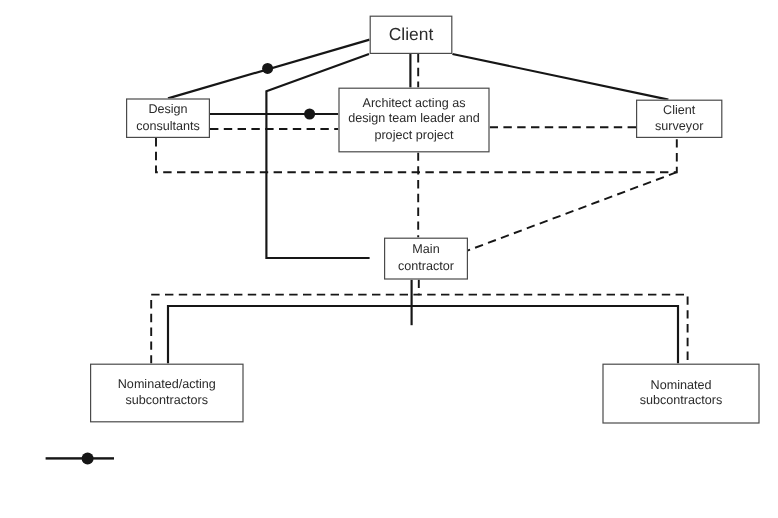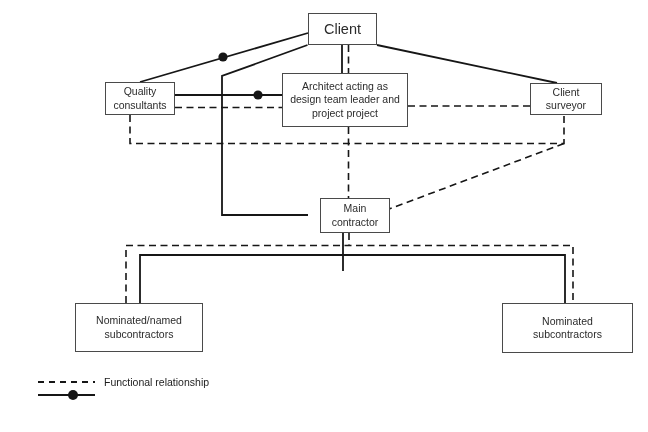--- a/index.html
+++ b/index.html
@@ -63,32 +63,28 @@
       <path d="M408,106 L530,106"></path>
       <path d="M348.5,127 L348.5,198"></path>
       <path d="M130,115 L130,143.5 L564,143.5 L564,115"></path>
       <path d="M564,143.5 L378.5,213"></path>
       <path d="M349,233 L349,246"></path>
       <path d="M126,303 L126,245.5 L573,245.5 L573,303"></path>
     </g>
   </svg>
 
   <div class="node node-client">Client</div>
-  <div class="node node-design">Quality consultants</div>
+  <div class="node node-design">Design consultants</div>
   <div class="node node-architect">Architect acting as design team leader and project project</div>
   <div class="node node-quality">Client surveyor</div>
   <div class="node node-main">Main contractor</div>
-  <div class="node node-nominated">Nominated/named subcontractors</div>
+  <div class="node node-nominated">Nominated/acting subcontractors</div>
   <div class="node node-domestic">Nominated subcontractors</div>
 
   <div class="legend">
-    <div class="legend-row">
-      <div class="legend-sample sample-dashed"></div>
-      <span class="legend-label">Functional relationship</span>
-    </div>
     <div class="legend-row">
       <div class="legend-sample sample-solid">
         <span class="sample-dot"></span>
       </div>
     </div>
   </div>
 
 </div>
 
 </body></html>

